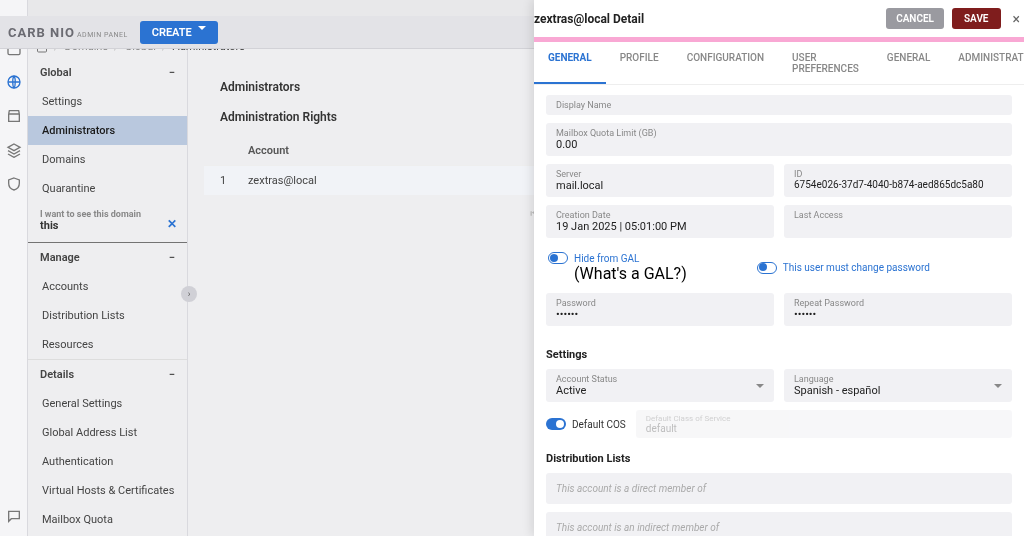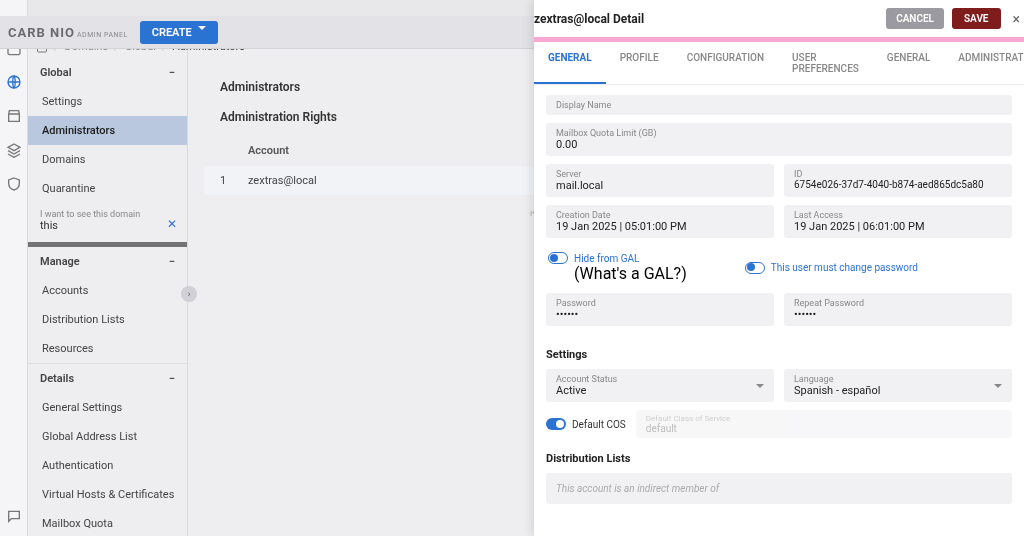--- a/index.html
+++ b/index.html
@@ -16,21 +16,21 @@
 .columns { display: flex; flex: 1; margin-top: 32px; height: calc(100% - 32px); }
 .sidebar { width: 160px; background: #eeeef0; border-right: 1px solid #d9d9de; overflow-y: auto; font-size: 11px; color: #3a3a40; }
 .breadcrumb { position: absolute; top: 40px; left: 36px; font-size: 11px; color: #888; display: flex; align-items: center; gap: 6px; }
 .breadcrumb .home-ico { width: 12px; height: 12px; color: #777; }
 .breadcrumb .sep { color: #bbb; }
 .breadcrumb .current { color: #444; }
 .sb-group { padding: 8px 12px; font-weight: 600; color: #444; display: flex; justify-content: space-between; align-items: center; font-size: 11px; }
 .sb-item { padding: 8px 12px 8px 14px; color: #444; cursor: pointer; }
 .sb-item.selected { background: #b9c8de; color: #1a1a1a; font-weight: 500; }
 .sb-item.muted { color: #999; }
-.domain-search { padding: 6px 12px 10px 12px; border-bottom: 5px solid #737373; position: relative; }
+.domain-search { padding: 6px 12px 10px 12px; border-bottom: 1px solid #737373; position: relative; font-weight: bold; }
 .domain-search .lbl { font-size: 9px; color: #888; }
 .domain-search .val { font-size: 11px; color: #333; }
 .domain-search .x { position: absolute; right: 10px; top: 14px; color: #2b73d2; font-size: 12px; cursor: pointer; }
 .divider { border-top: 1px solid #ddd; margin: 0; }
 .main { flex: 1; background: #eeeef0; padding: 36px 16px 12px 16px; overflow: hidden; }
 .main .section-title { font-size: 12px; font-weight: 600; color: #333; padding: 12px 16px; }
 .table-head { display: flex; padding: 8px 16px; font-size: 11px; color: #555; font-weight: 600; border-bottom: 1px solid #eee; }
 .col-idx { width: 28px; }
 .col-acct { flex: 1; }
 .col-type { width: 80px; }
@@ -220,32 +220,31 @@
         <div class="fval" style="font-size:10px">6754e026-37d7-4040-b874-aed865dc5a80</div>
       </div>
     </div>
     <div class="row2">
       <div class="field">
         <div class="flabel">Creation Date</div>
         <div class="fval">19 Jan 2025 | 05:01:00 PM</div>
       </div>
       <div class="field">
         <div class="flabel">Last Access</div>
-        <div class="fval">19 Jan 2025 | 06:01:00 PM</div>
       </div>
     </div>
     <div class="toggle-row">
       <div>
         <div class="toggle-item">
           <span class="toggle-pill"></span>
           <span>Hide from GAL</span>
         </div>
         <span class="sublink" style="margin-left:26px">(What's a GAL?)</span>
       </div>
-      <div class="toggle-item" style="margin-left:28px">
+      <div class="toggle-item" style="margin-left:40px">
         <span class="toggle-pill"></span>
         <span>This user must change password</span>
       </div>
     </div>
     <div class="row2">
       <div class="field">
         <div class="flabel">Password</div>
         <div class="fval">••••••</div>
       </div>
       <div class="field">
@@ -279,16 +278,17 @@
       <div class="cos-field">
         <div>
           <div class="flabel">Default Class of Service</div>
           <div class="fval">default</div>
         </div>
         <span class="caret-d" style="opacity:.5"></span>
       </div>
     </div>
 
     <div class="sec-heading">Distribution Lists</div>
+    <div class="readonly-field">This account is a direct member of</div>
     <div class="readonly-field">This account is an indirect member of</div>
 
   </div>
 </div>
 
 </body></html>

